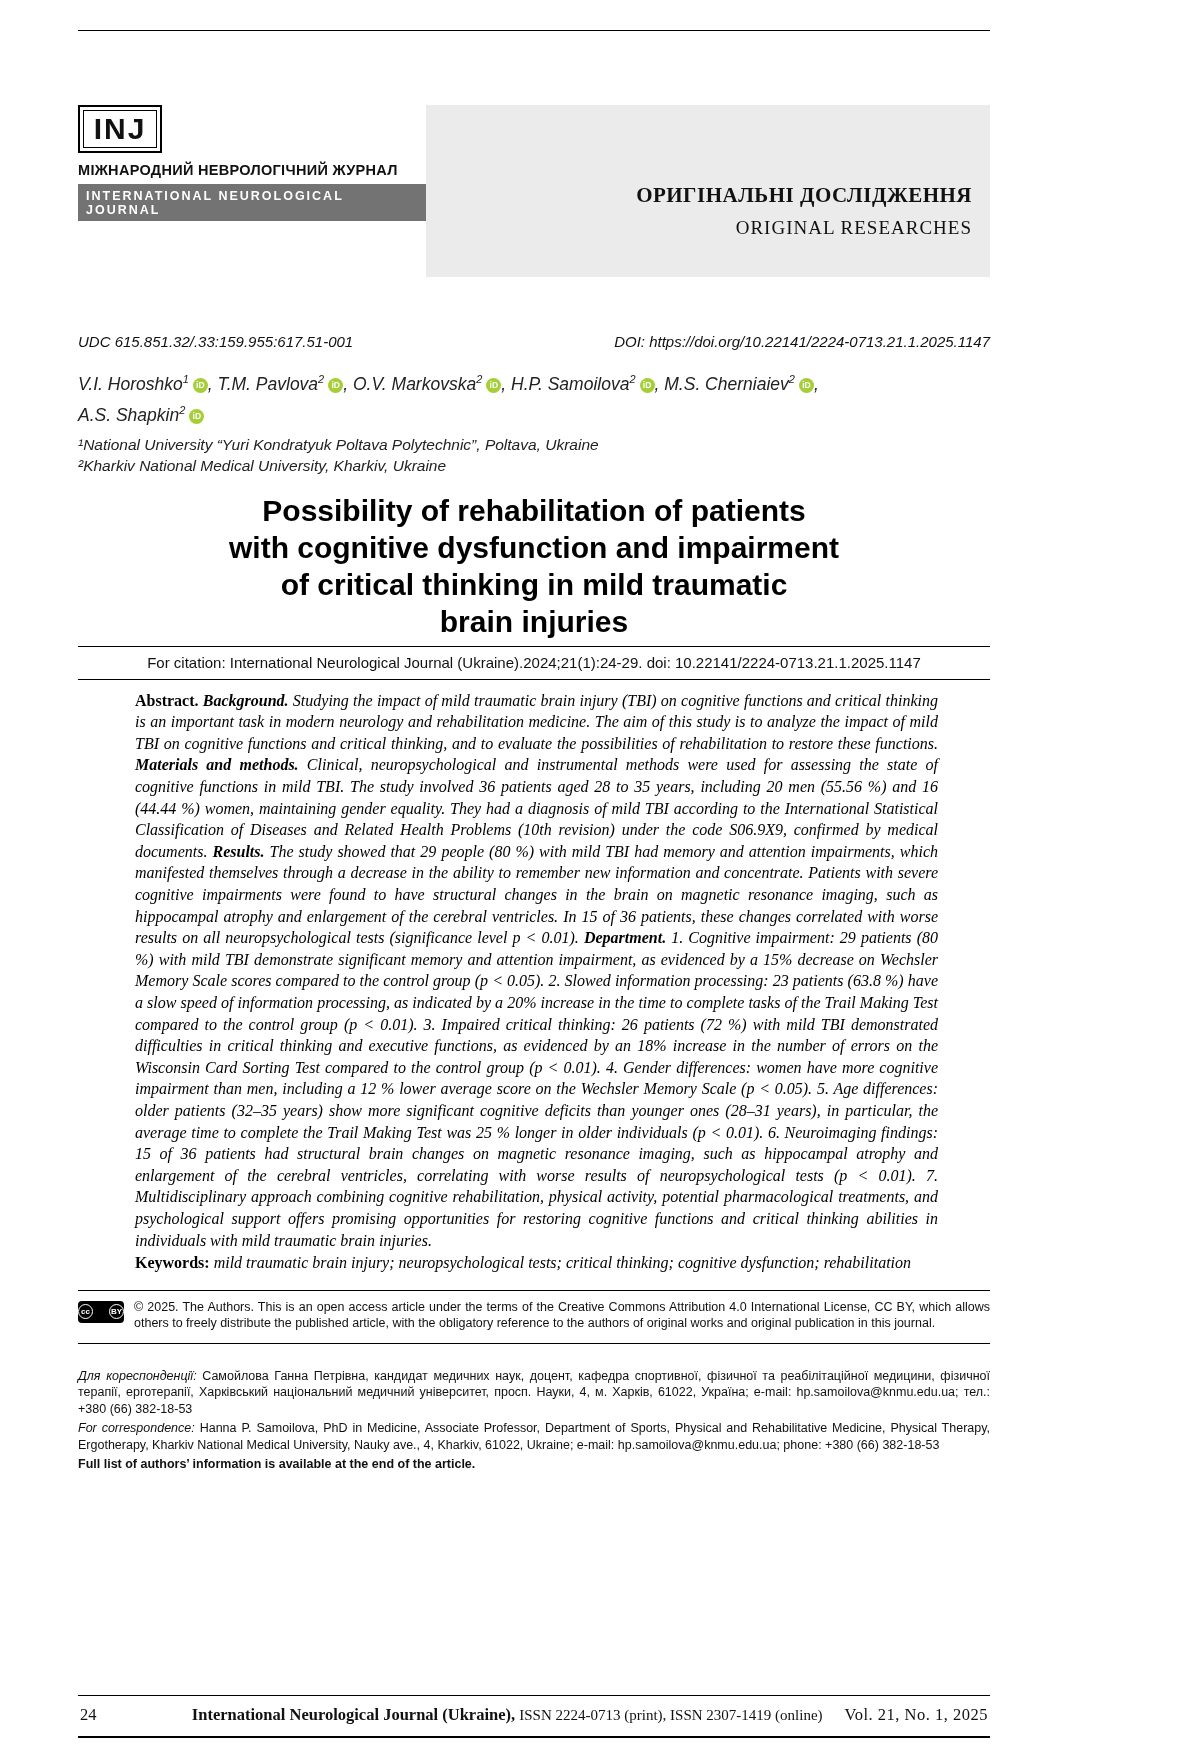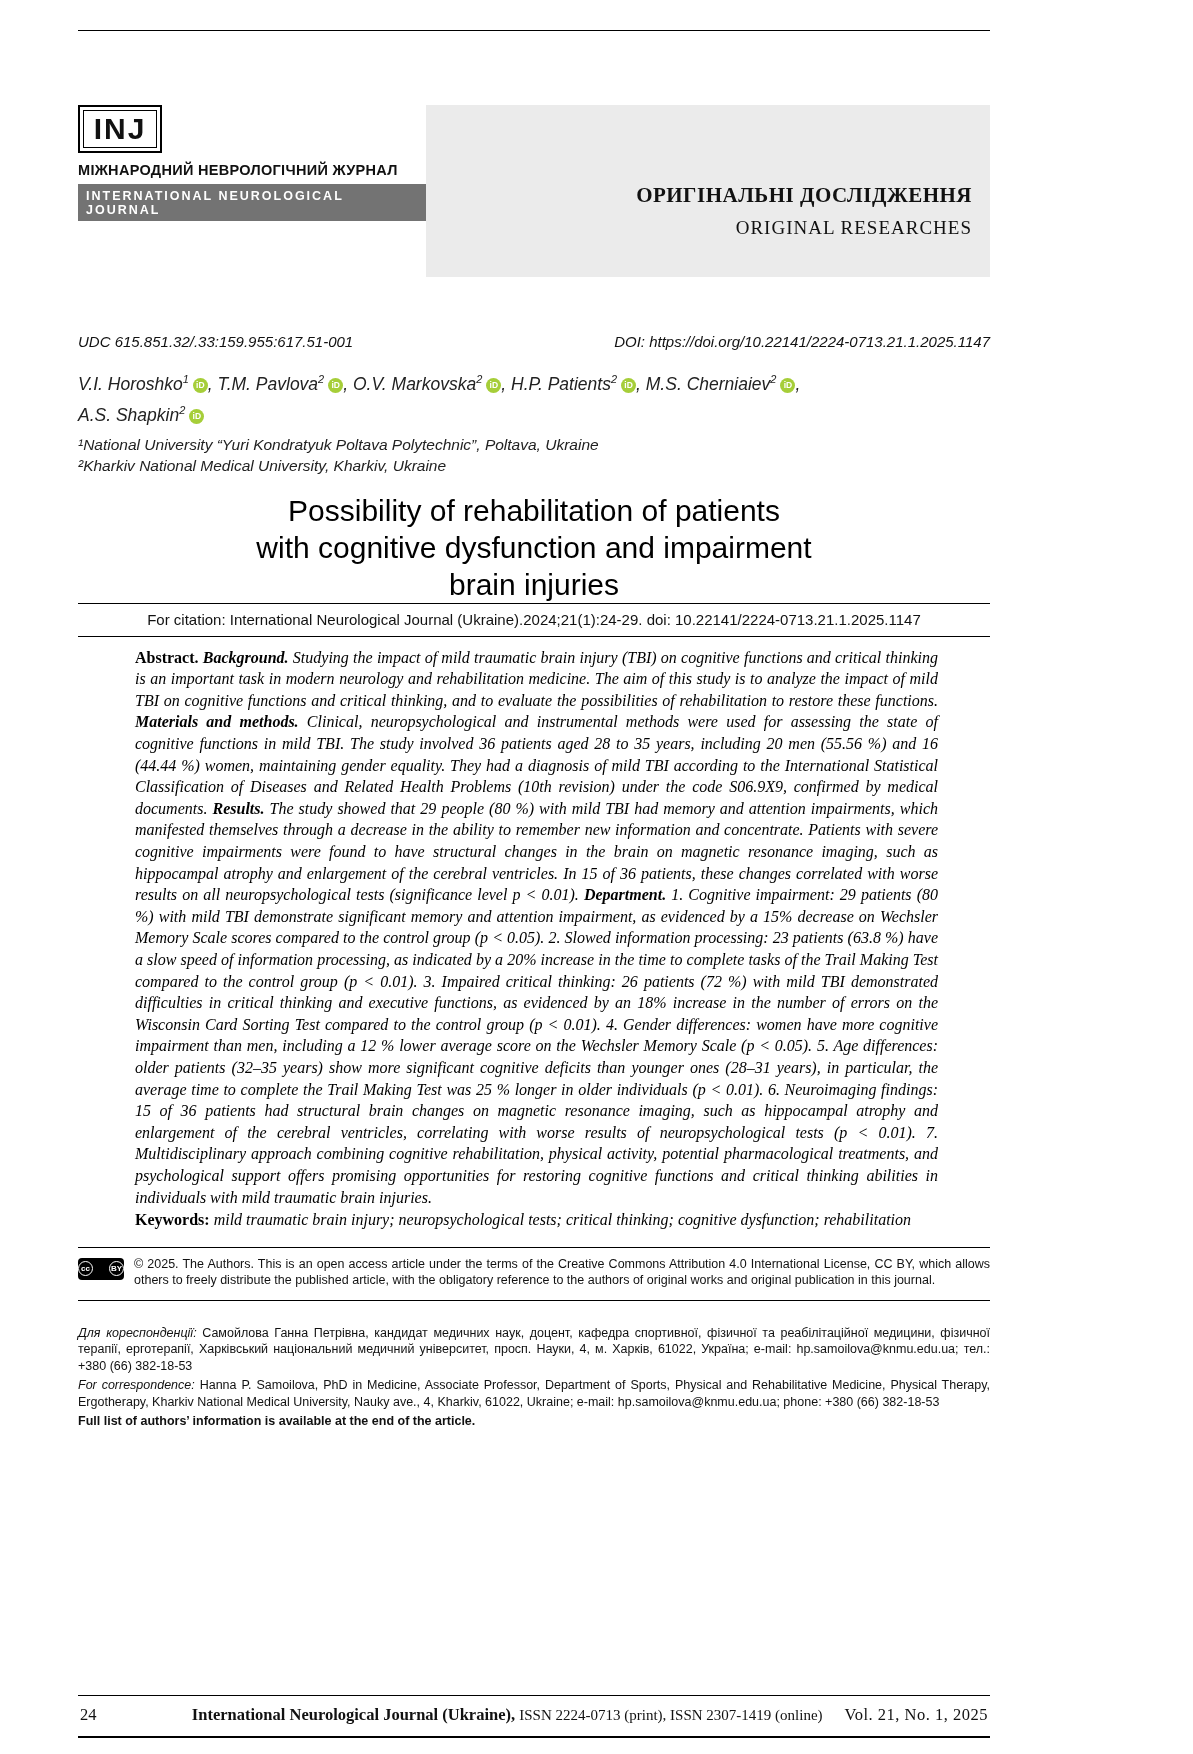--- a/index.html
+++ b/index.html
@@ -42,25 +42,25 @@
   .authors sup { font-size:11px; font-style:italic; }
   .orcid {
     display:inline-block; width:15px; height:15px; border-radius:50%;
     background:#a6ce39; color:#fff; font-style:normal; font-weight:bold;
     font-size:8.5px; line-height:15px; text-align:center; margin-left:4px;
     vertical-align:2px;
   }
   .affiliations { margin-top:6px; font-style:italic; font-size:15.5px; line-height:21px; color:#222; }
 
   
-  .title { margin-top:16px; text-align:center; font-weight:normal; font-size:30px; line-height:37px; color:#000; }
+  .title { margin-top:16px; text-align:center; font-weight:bold; font-size:30px; line-height:37px; color:#000; }
 
   
   .citation-band {
-    margin-top:0; border-top:1px solid #000; border-bottom:1px solid #000;
+    margin-top:6px; border-top:1px solid #000; border-bottom:1px solid #000;
     padding:7px 0 8px; text-align:center; font-size:15px;
   }
 
   
   .abstract {
     margin:10px 52px 0 57px; font-family:"Liberation Serif", serif;
     font-size:16px; line-height:21.6px; text-align:justify; color:#000;
   }
   .ab-label { font-weight:bold; }
   .sec-label { font-weight:bold; font-style:italic; }
@@ -129,34 +129,35 @@
 
     <div class="meta-row">
       <span class="udc">UDC 615.851.32/.33:159.955:617.51-001</span>
       <a class="doi" href="#">DOI: https://doi.org/10.22141/2224-0713.21.1.2025.1147</a>
     </div>
 
     <div class="authors">
       <span class="author"><span>V.I. Horoshko</span><sup>1</sup><span class="orcid">iD</span><span>,</span></span>
       <span class="author"><span>T.M. Pavlova</span><sup>2</sup><span class="orcid">iD</span><span>,</span></span>
       <span class="author"><span>O.V. Markovska</span><sup>2</sup><span class="orcid">iD</span><span>,</span></span>
-      <span class="author"><span>H.P. Patients</span><sup>2</sup><span class="orcid">iD</span><span>,</span></span>
+      <span class="author"><span>H.P. Samoilova</span><sup>2</sup><span class="orcid">iD</span><span>,</span></span>
       <span class="author"><span>M.S. Cherniaiev</span><sup>2</sup><span class="orcid">iD</span><span>,</span></span>
       <br>
       <span class="author"><span>A.S. Shapkin</span><sup>2</sup><span class="orcid">iD</span><span></span></span>
     </div>
 
     <div class="affiliations">
       <div>¹National University “Yuri Kondratyuk Poltava Polytechnic”, Poltava, Ukraine</div>
       <div>²Kharkiv National Medical University, Kharkiv, Ukraine</div>
     </div>
 
     <div class="title">
       <div>Possibility of rehabilitation of patients</div>
       <div>with cognitive dysfunction and impairment</div>
+      <div>of critical thinking in mild traumatic</div>
       <div>brain injuries</div>
     </div>
 
     <div class="citation-band">For citation: International Neurological Journal (Ukraine).2024;21(1):24-29. doi: 10.22141/2224-0713.21.1.2025.1147</div>
 
     <div class="abstract">
       <p class="abstract-p">
         <span class="ab-label">Abstract.</span>
         <span class="sec-label">Background.</span>
         <span class="sec-text">Studying the impact of mild traumatic brain injury (TBI) on cognitive functions and critical thinking is an important task in modern neurology and rehabilitation medicine. The aim of this study is to analyze the impact of mild TBI on cognitive functions and critical thinking, and to evaluate the possibilities of rehabilitation to restore these functions.</span>

